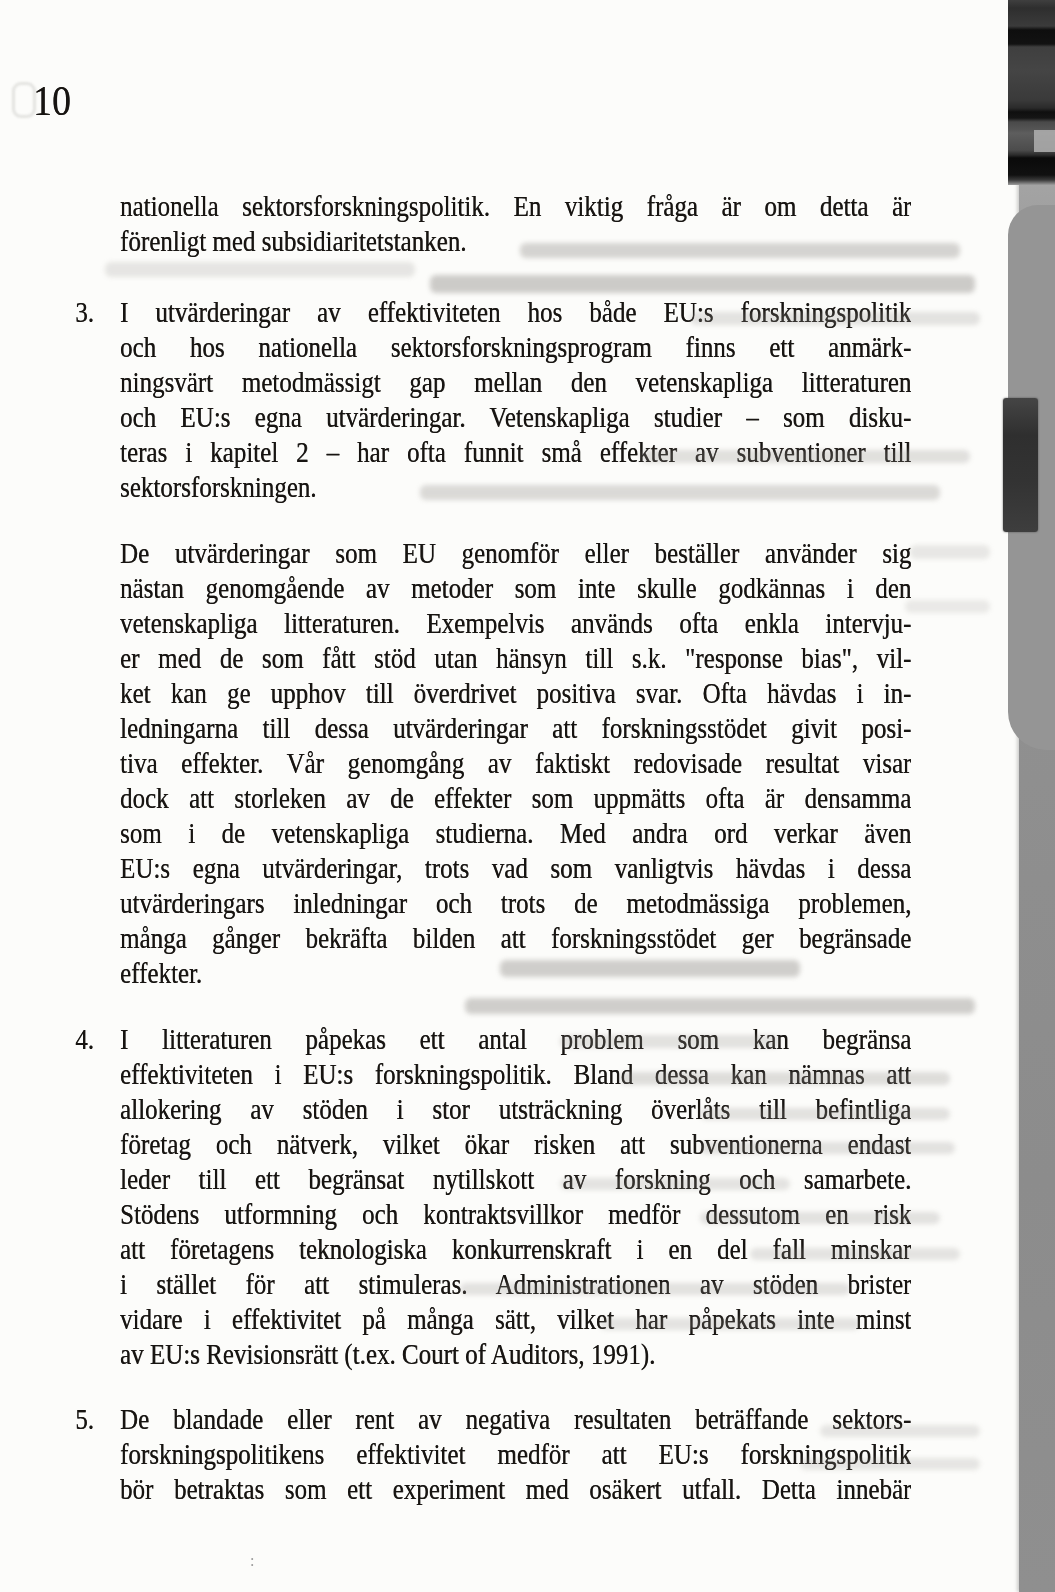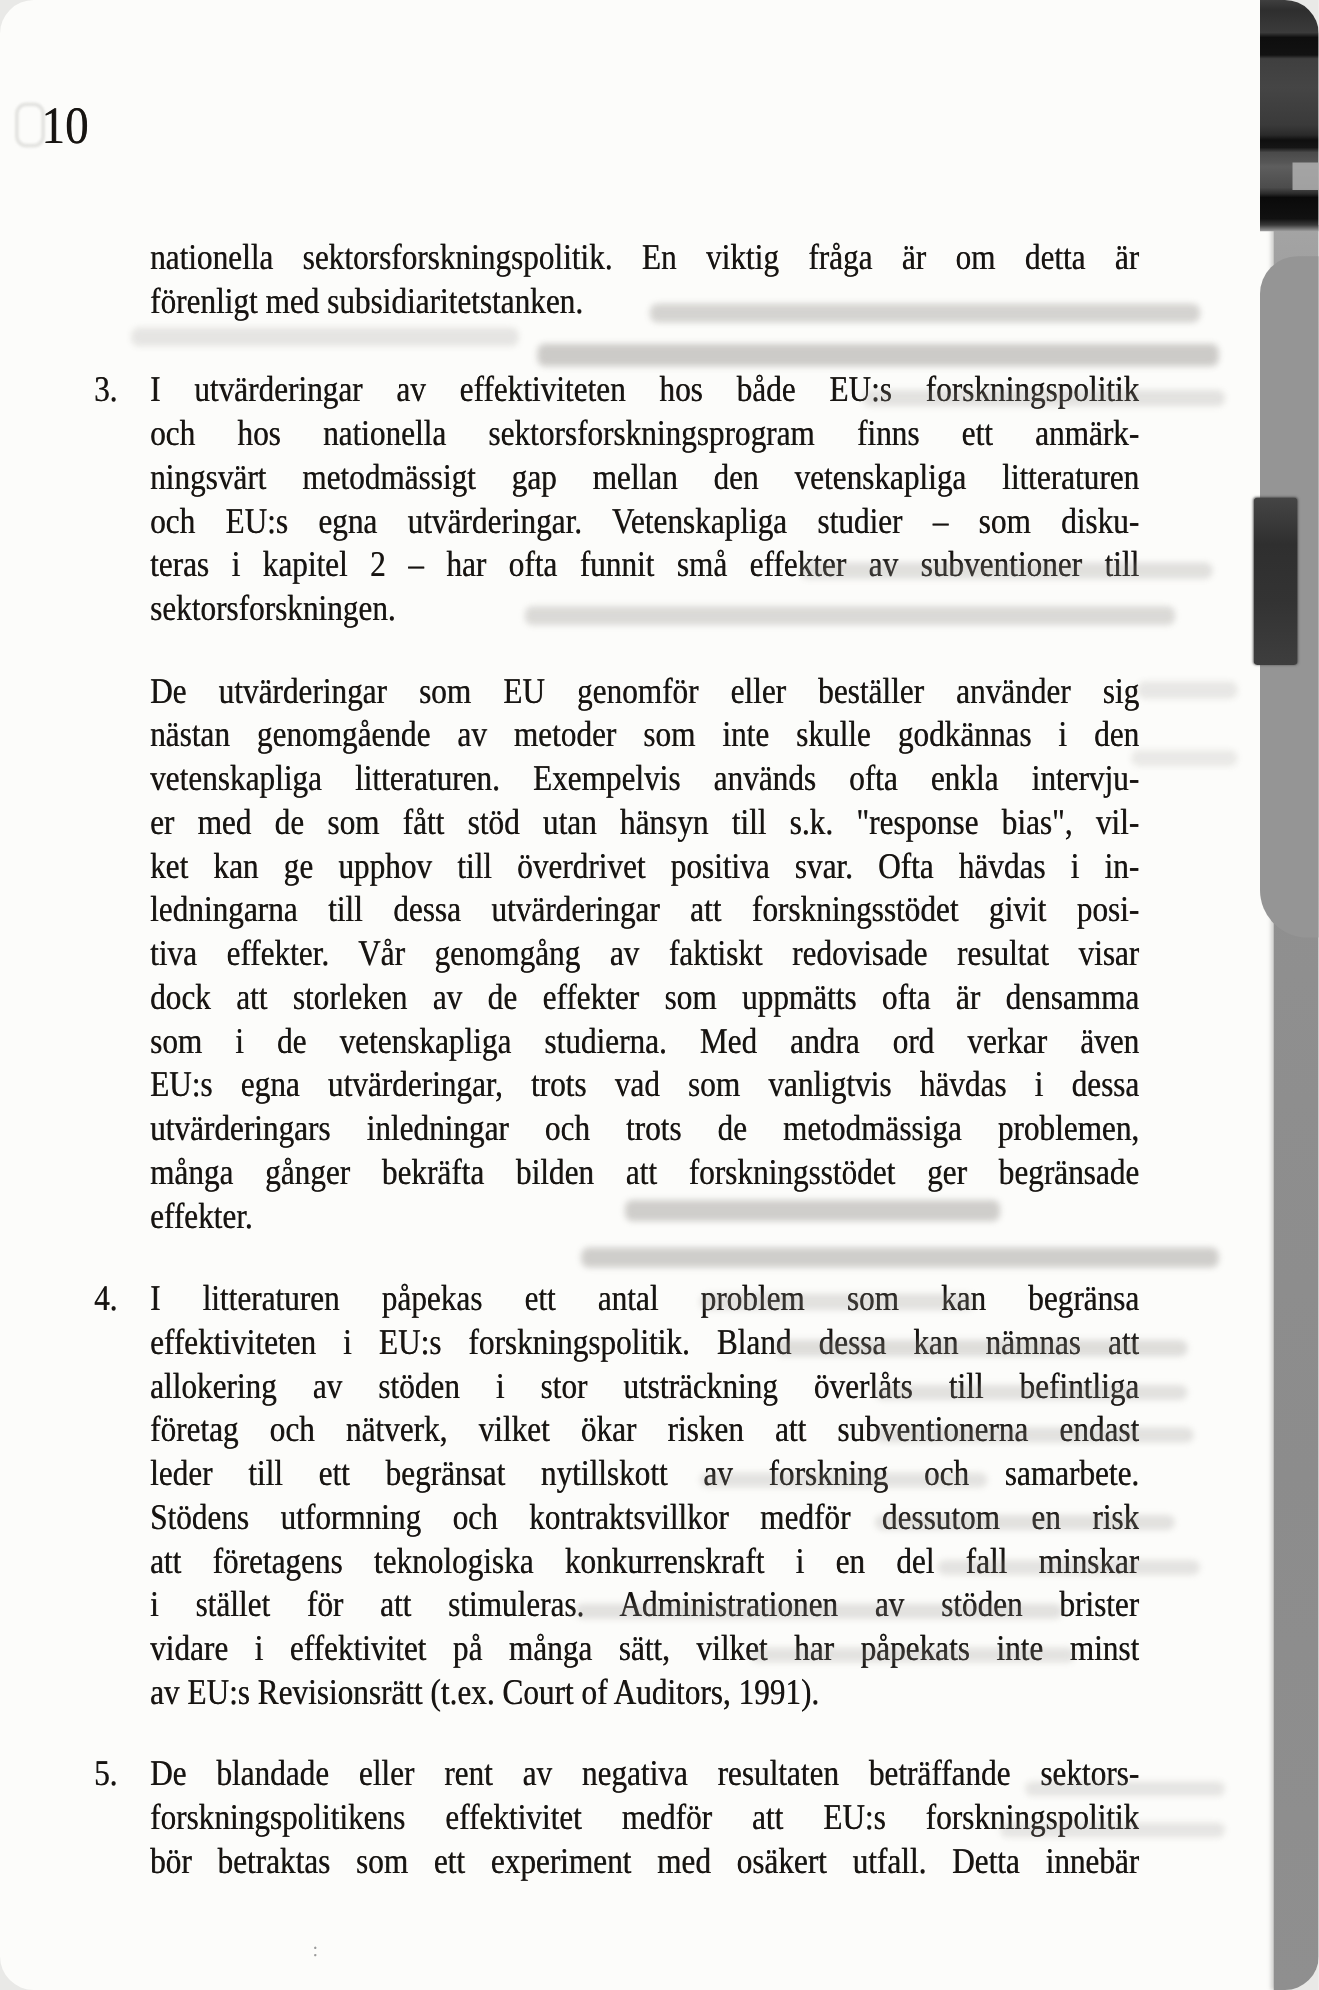--- a/index.html
+++ b/index.html
@@ -6,21 +6,20 @@
   body{
     width:1055px;height:1592px;
     background:#e9e9e7;
     font-family:"Liberation Serif", serif;
   }
   .page{
     position:relative;
     width:1055px;height:1592px;
     background:#fcfcfa;
     overflow:hidden;
-    border-radius:27px;
   }
   
   .page-number{
     position:absolute;left:33px;top:80px;
     font-size:42px;line-height:1;color:#171411;
     transform:scale(0.9,1);transform-origin:0 0;
     text-shadow:0.4px 0 0.3px rgba(23,20,17,.85);
   }
   .content{
     position:absolute;left:120px;top:0;width:918px;height:1592px;

